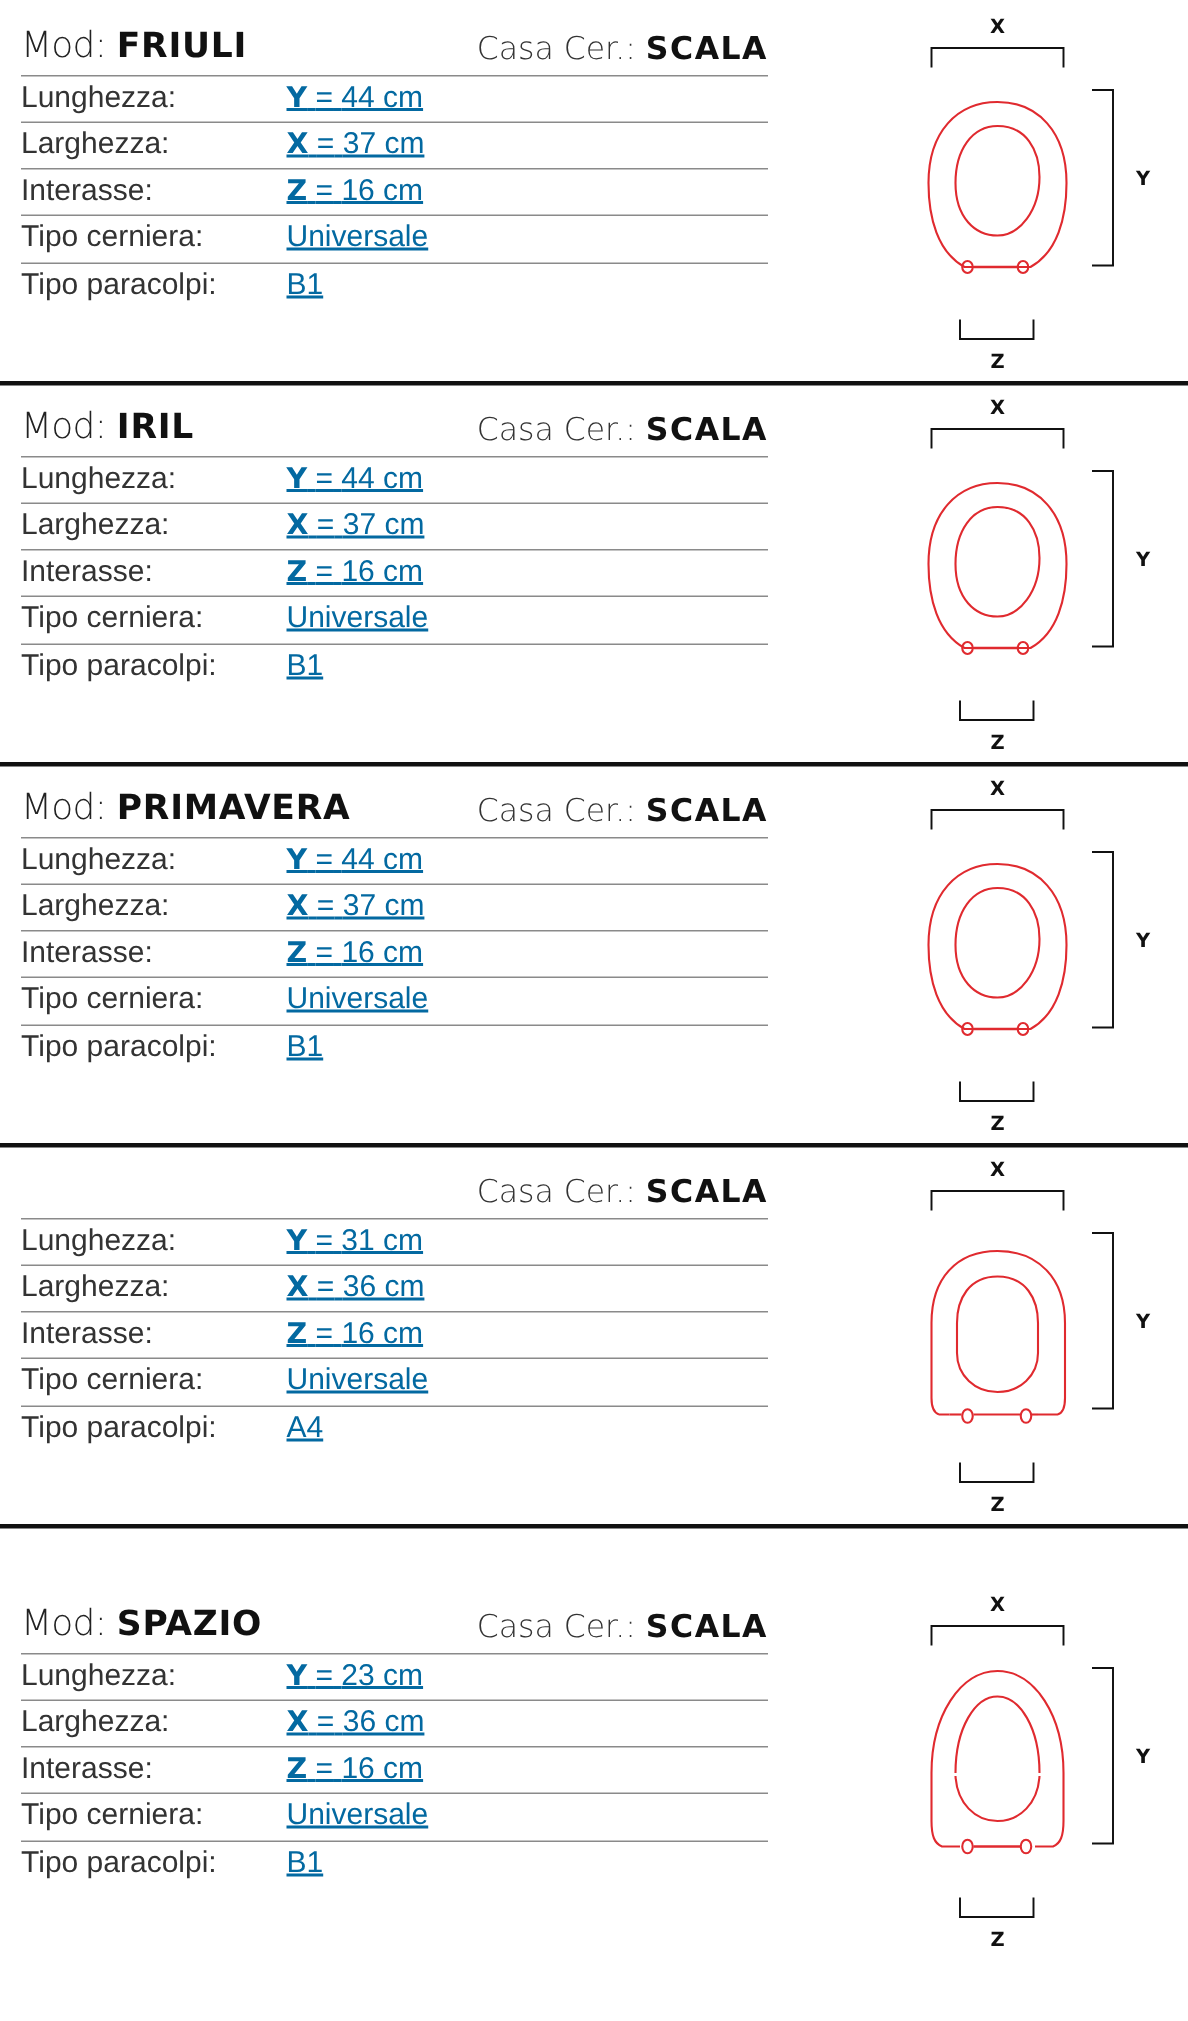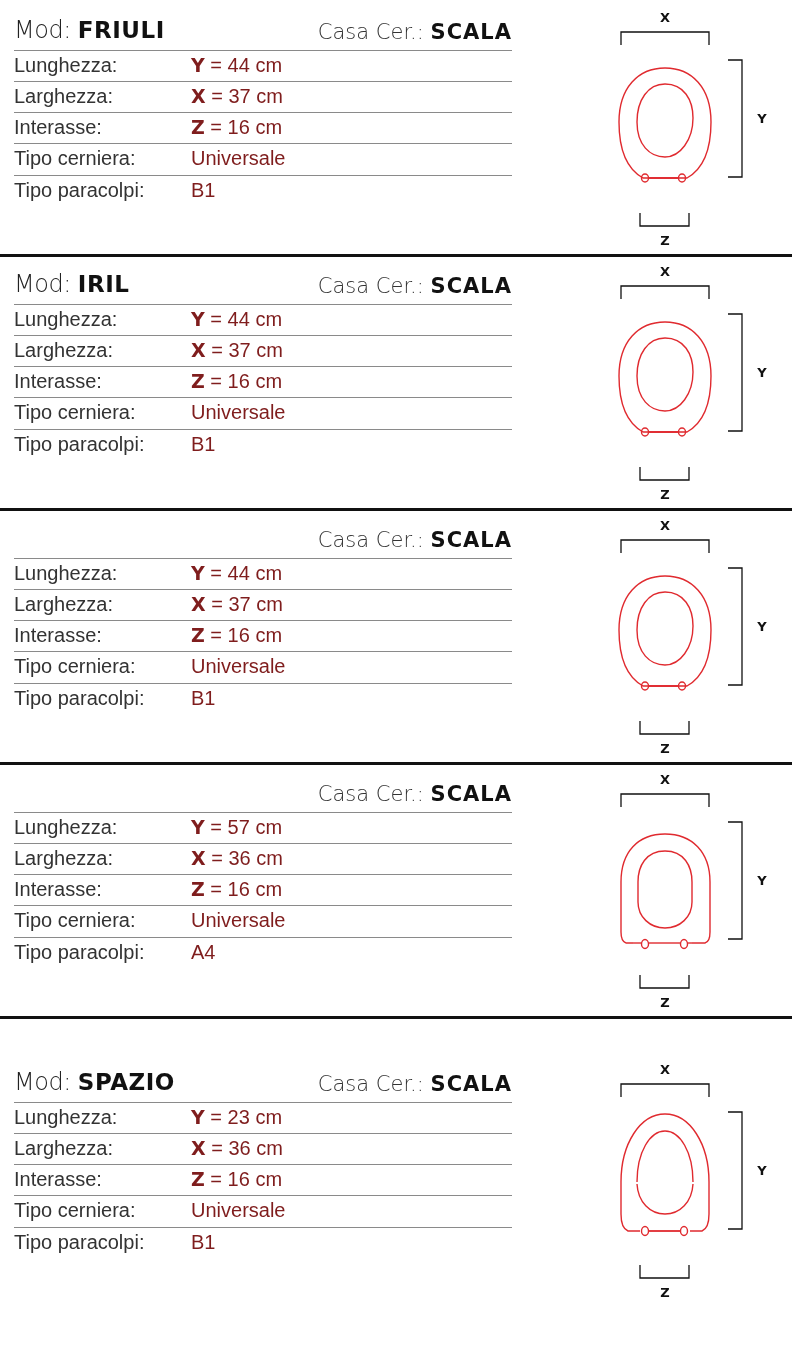--- a/index.html
+++ b/index.html
@@ -11,22 +11,22 @@
   .mod-label { position: absolute; left: 0; top: 2px; font-size: 24px; font-weight: 300;
                color: #222; letter-spacing: -0.5px; }
   .mod-name { font-weight: 900; font-size: 23px; letter-spacing: 0.5px; color: #111;
               font-family: "DejaVu Sans", sans-serif; }
   .casa { position: absolute; right: 0; top: 6px; font-size: 21px; color: #333; font-weight: 300; }
   .casa-name { font-weight: bold; color: #111; letter-spacing: 1px; }
   .hline { position: absolute; left: 14px; width: 498px; height: 1px; background: #8a8a8a; }
   .row { position: absolute; left: 14px; width: 498px; height: 30px; }
   .row-label { position: absolute; left: 0; top: 2px; font-size: 20px; color: #333; font-weight: 300;
                font-family: "Liberation Sans", sans-serif; }
-  .row-value { position: absolute; left: 177px; top: 2px; font-size: 20px; color: #7f1d1d;
-               font-family: "Liberation Sans", sans-serif; }
+  .row-value { position: absolute; left: 177px; top: 2px; font-size: 20px; color: #0369a1;
+               font-family: "Liberation Sans", sans-serif; text-decoration: underline; }
   .dim-letter { font-weight: 900; font-family: "DejaVu Sans", sans-serif; font-size: 19px; }
   .diagram { position: absolute; left: 600px; top: 0; width: 192px; height: 254px; }
   .diagram svg { position: absolute; left: 0; top: 0; }
   .axis-label { font-family: "DejaVu Sans", sans-serif; font-weight: bold; font-size: 13px; fill: #111; }
 </style>
 </head>
 <body>
 
 <div id="sections">
     <div class="section" style="top: 0px;">
@@ -142,20 +142,21 @@
           <ellipse cx="45" cy="178" rx="3.5" ry="4"></ellipse>
           <ellipse cx="82" cy="178" rx="3.5" ry="4"></ellipse>
           <line x1="49" y1="178" x2="78" y2="178" stroke-width="1.8"></line>
         </g>
 
       </svg>
     </div>
   </div>
     <div class="section" style="top: 508px;">
     <div class="title-row">
+      <span class="mod-label"><span>Mod:</span> <span class="mod-name">PRIMAVERA</span></span>
       <span class="casa"><span>Casa Cer.:</span> <span class="casa-name">SCALA</span></span>
     </div>
     <div class="hline" style="top:50px"></div>
 
     <div class="row" style="top:52px">
       <span class="row-label">Lunghezza:</span>
       <span class="row-value"><span class="dim-letter">Y</span> <span>=</span> <span>44 cm</span></span>
     </div>
     <div class="hline" style="top:81px"></div>
 
@@ -206,21 +207,21 @@
     </div>
   </div>
     <div class="section" style="top: 762px;">
     <div class="title-row">
       <span class="casa"><span>Casa Cer.:</span> <span class="casa-name">SCALA</span></span>
     </div>
     <div class="hline" style="top:50px"></div>
 
     <div class="row" style="top:52px">
       <span class="row-label">Lunghezza:</span>
-      <span class="row-value"><span class="dim-letter">Y</span> <span>=</span> <span>57 cm</span></span>
+      <span class="row-value"><span class="dim-letter">Y</span> <span>=</span> <span>31 cm</span></span>
     </div>
     <div class="hline" style="top:81px"></div>
 
     <div class="row" style="top:83px">
       <span class="row-label">Larghezza:</span>
       <span class="row-value"><span class="dim-letter">X</span> <span>=</span> <span>36 cm</span></span>
     </div>
     <div class="hline" style="top:112px"></div>
 
     <div class="row" style="top:114px">

